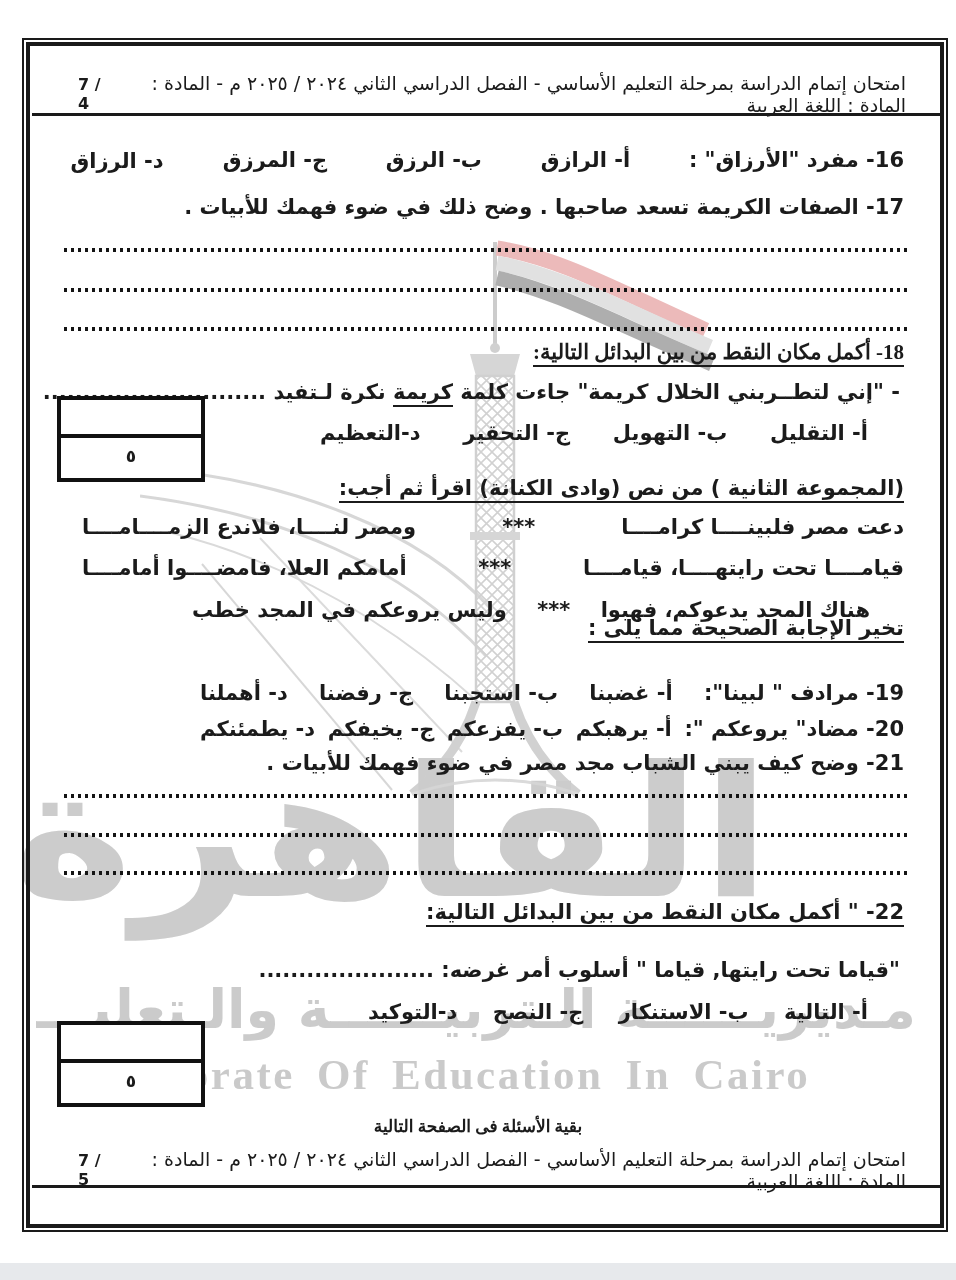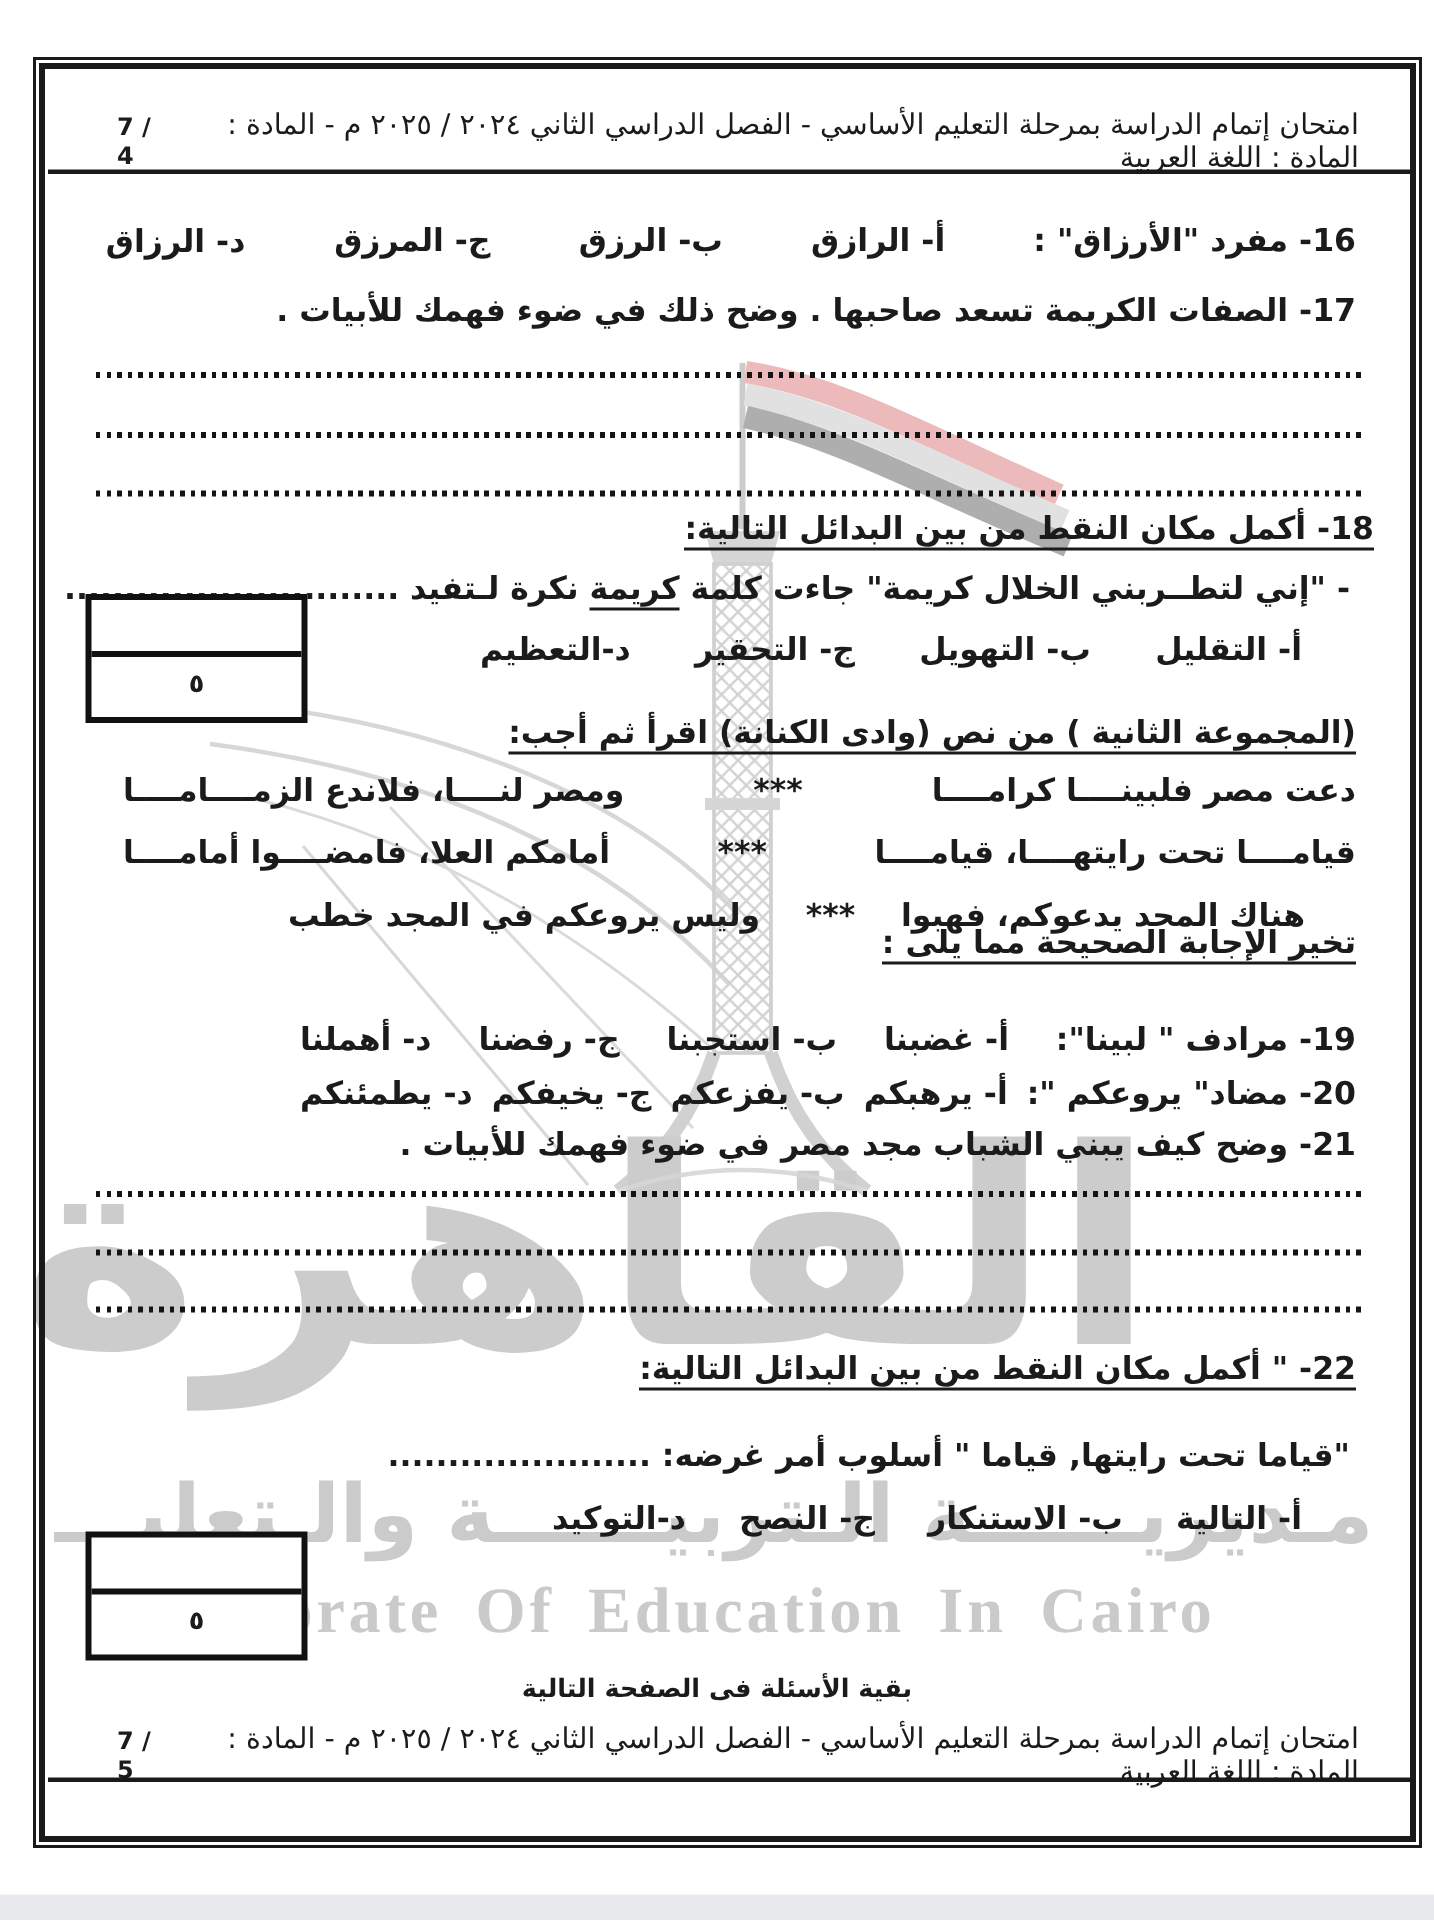--- a/index.html
+++ b/index.html
@@ -101,21 +101,21 @@
     <span>ج- المرزق</span>
     <span class="optd-wrap">د- الرزاق</span>
   </div>
 
   <div class="t right-al" style="top:195px; right:52px; left:60px;">17- الصفات الكريمة تسعد صاحبها .  وضح ذلك في ضوء فهمك للأبيات .</div>
 
   <div class="dots-line" style="top:248px;"></div>
   <div class="dots-line" style="top:288px;"></div>
   <div class="dots-line" style="top:327px;"></div>
 
-  <div class="t right-al" style="top:340px; right:40px;">
+  <div class="t right-al" style="top:340px; right:52px;font-family:Liberation Serif, serif;">
     <span class="u">18- أكمل مكان النقط من بين البدائل التالية:</span>
   </div>
   <div class="t right-al" style="top:380px; right:56px; left:60px;">
     <span>- "إني لتطــربني الخلال كريمة" جاءت كلمة </span><span class="u">كريمة</span><span> نكرة لـتفيد </span><span class="inline-dots">............................</span>
   </div>
   <div class="t spread" style="top:421px; left:320px; right:88px;">
     <span>أ- التقليل</span>
     <span>ب- التهويل</span>
     <span>ج- التحقير</span>
     <span>د-التعظيم</span>
@@ -181,21 +181,21 @@
     <span>ب- الاستنكار</span>
     <span>ج- النصح</span>
     <span>د-التوكيد</span>
   </div>
 
   <div class="sbox" style="top:1021px;">
     <div class="cell-top"></div>
     <div class="cell-bot">٥</div>
   </div>
 
-  <div class="note-center" style="top:1116px;">بقية الأسئلة فى الصفحة التالية</div>
+  <div class="note-center" style="top:1116px;font-family:Liberation Serif, serif;">بقية الأسئلة فى الصفحة التالية</div>
 
   <div class="hf" style="top:1148px;">
     <span class="hf-title">امتحان إتمام الدراسة بمرحلة التعليم الأساسي - الفصل الدراسي الثاني ٢٠٢٤ / ٢٠٢٥ م  -  المادة : المادة : اللغة العربية</span>
     <span class="hf-page">7 / 5</span>
   </div>
   <div class="rule" style="top:1185px;"></div>
 
   <div class="bottom-strip"></div>
 </div>
 

